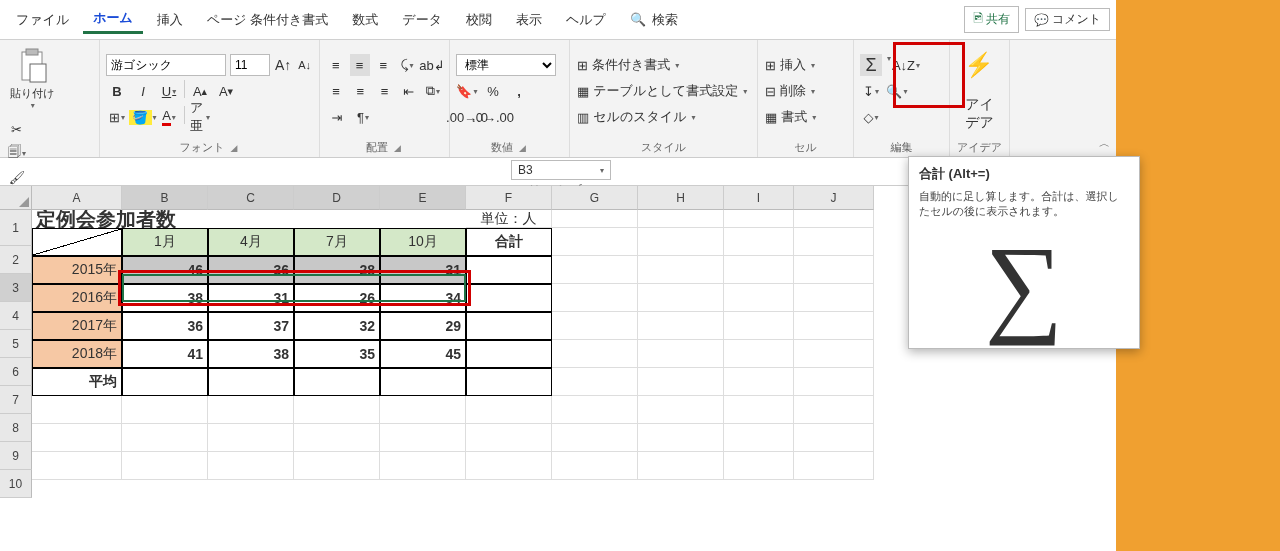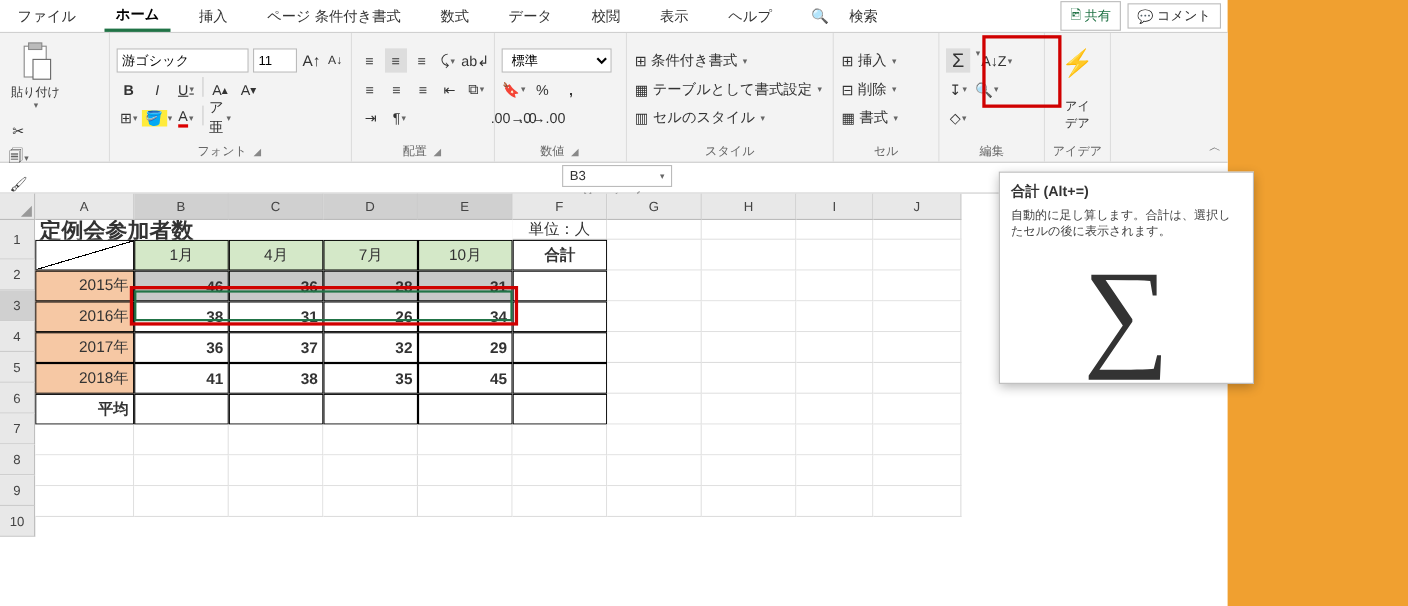--- a/index.html
+++ b/index.html
@@ -1,22 +1,22 @@
 <!DOCTYPE html>
 <html><head>
 <meta charset="utf-8">
 <style>
   * { box-sizing: border-box; margin: 0; padding: 0; font-family: "Meiryo UI", "Yu Gothic UI", sans-serif; }
   body { background: #f0a030; width: 1280px; height: 551px; overflow: hidden; font-size: 12px; color: #333; }
   .app { background: #fff; width: 1116px; height: 551px; position: relative; }
 
   
-  .tabs { display: flex; align-items: center; height: 30px; border-bottom: 1px solid #d0d0d0; padding: 0 6px; gap: 16px; }
+  .tabs { display: flex; align-items: center; height: 40px; border-bottom: 1px solid #d0d0d0; padding: 0 6px; gap: 4px; }
   .tab { padding: 4px 10px; font-size: 13px; cursor: pointer; }
-  .tab.active { border-bottom: 3px solid #217346; color: #000000; font-weight: bold; }
+  .tab.active { border-bottom: 3px solid #217346; color: #1d4ed8; font-weight: bold; }
   .tab-right { margin-left: auto; display: flex; gap: 6px; align-items: center; }
   .share-btn { border: 1px solid #bbb; padding: 2px 8px; font-size: 12px; display: flex; align-items: center; gap: 3px; color: #217346;}
   .comment-btn { border: 1px solid #bbb; padding: 2px 8px; font-size: 12px; display: flex; align-items: center; gap: 3px;}
 
   
   .ribbon { height: 118px; background: #f3f3f3; display: flex; border-bottom: 1px solid #ccc; position: relative; }
   .group { border-right: 1px solid #ddd; padding: 4px 6px 2px 6px; display: flex; flex-direction: column; justify-content: space-between; }
   .group-label { text-align: center; font-size: 11px; color: #666; padding-top: 2px; display:flex; justify-content:center; align-items:center; gap:4px;}
   .group-body { flex: 1; display: flex; flex-direction: column; justify-content: center; gap: 4px;}
   .row { display: flex; gap: 4px; align-items: flex-start; }
@@ -277,21 +277,21 @@
         </div>
       </div>
       <div class="group-label">
           <span>編集</span>
         </div>
     </div>
 
     <div class="group" style="width:60px;">
       <div class="group-body vbtn">
         <span style="font-size:24px;color:#2b7cd3;">⚡</span>
-        <span style="font-size:11px; white-space:pre; text-align:center;margin-top:13px;">アイ
+        <span style="font-size:14px; white-space:pre; text-align:center;margin-top:13px;">アイ
 デア</span>
       </div>
       <div class="group-label">
           <span>アイデア</span>
         </div>
     </div>
 
     <div class="collapse">︿</div>
 
     <div class="red-box" style="left:893px; top:2px; width:72px; height:66px;"></div>

